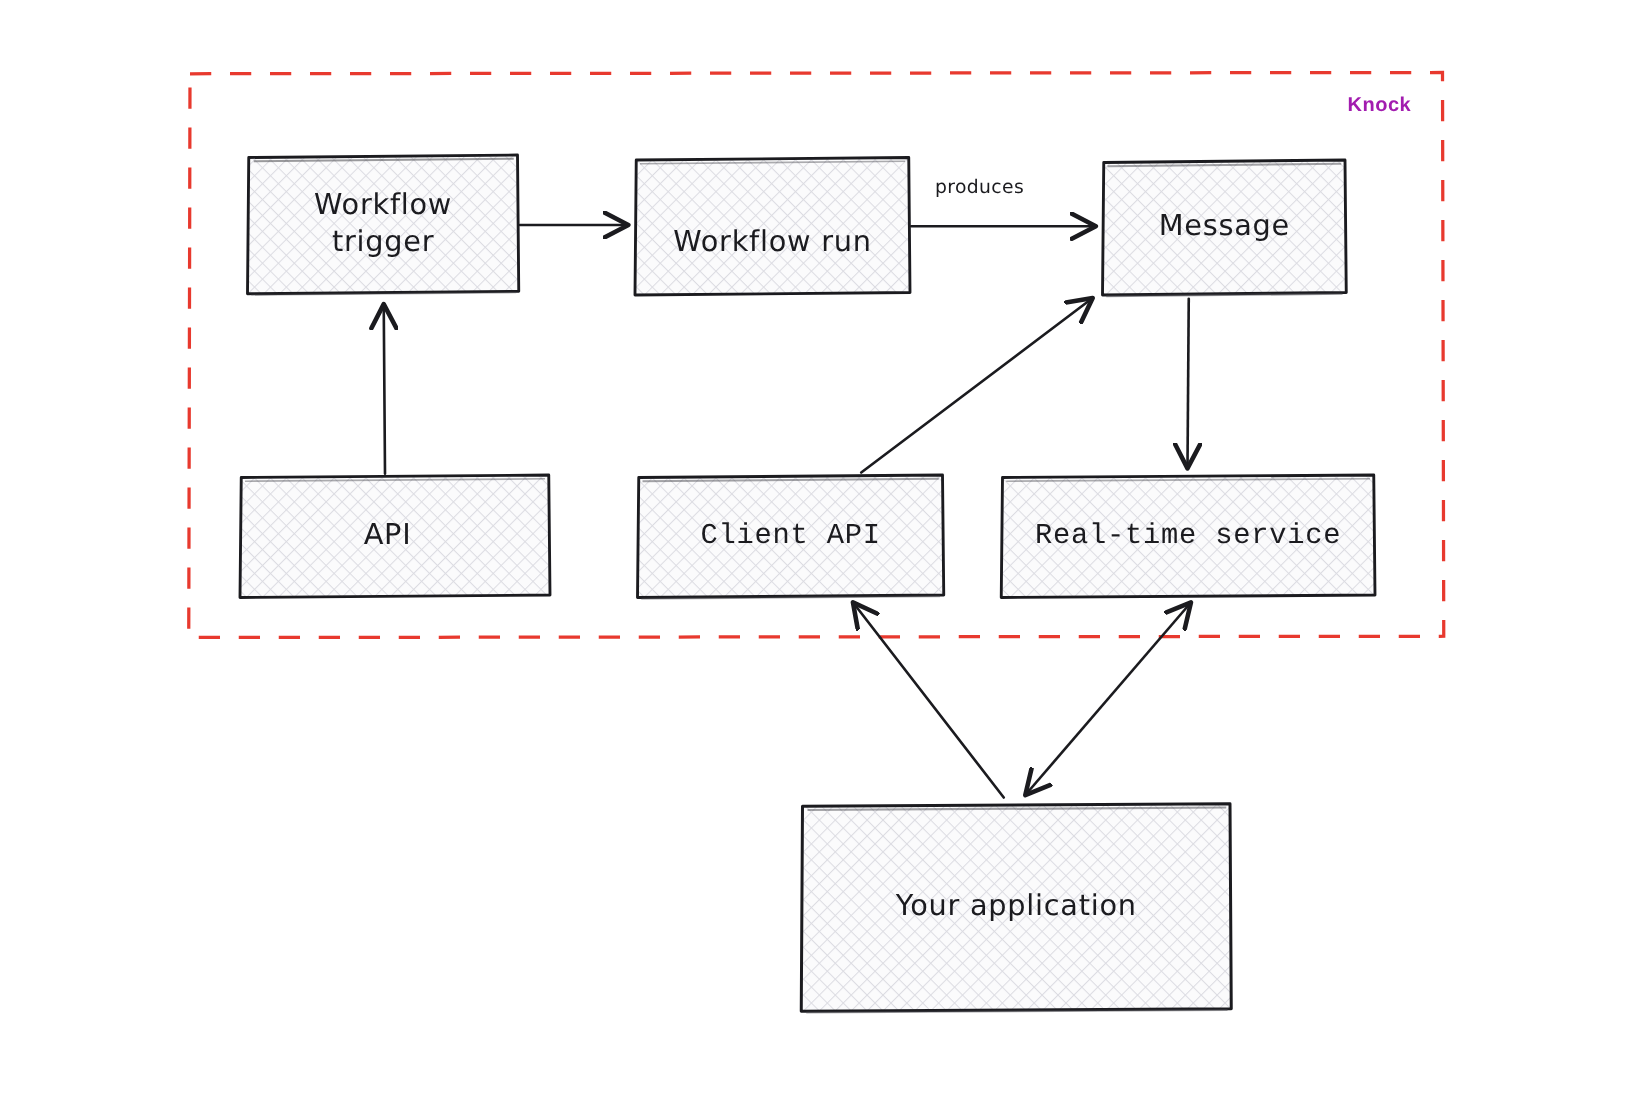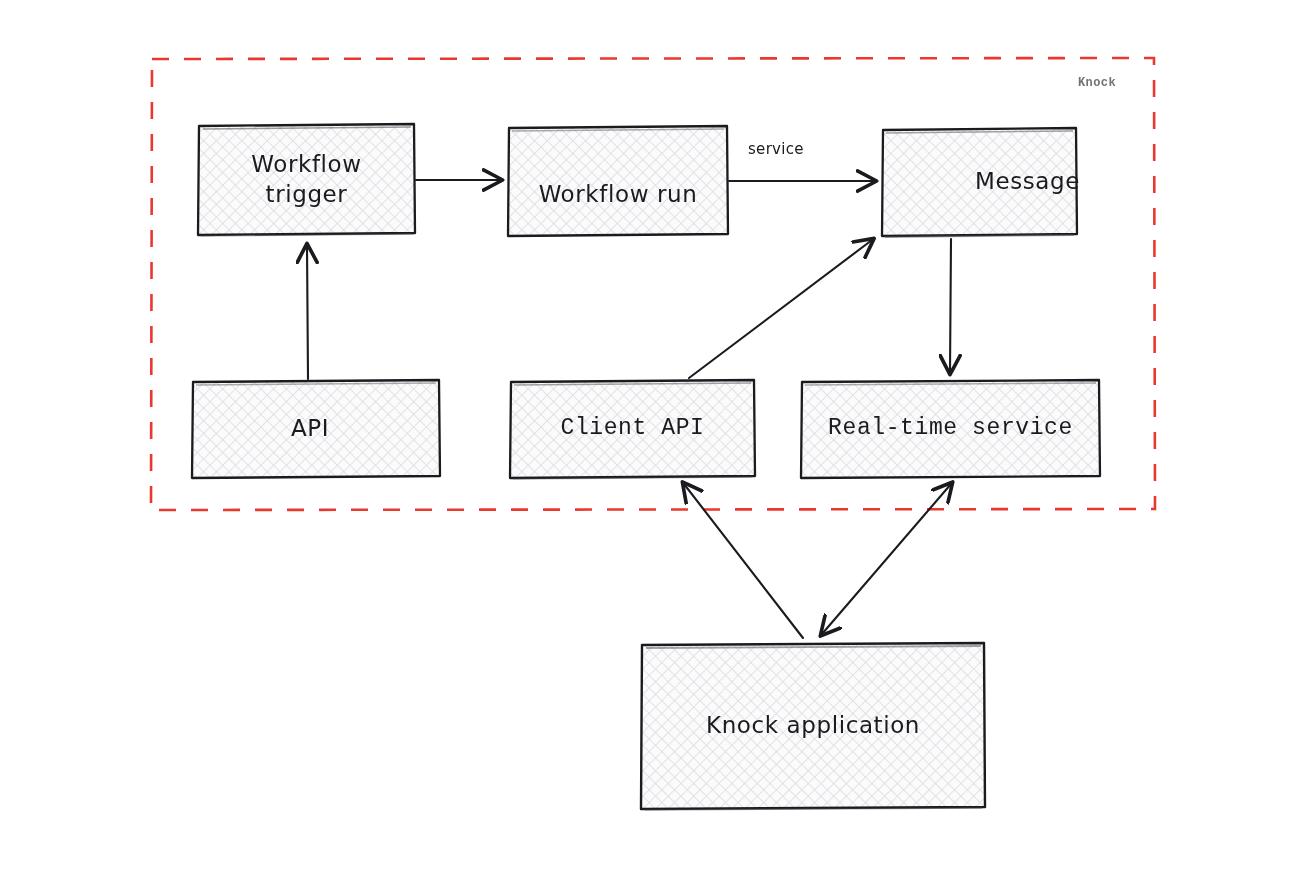--- a/index.html
+++ b/index.html
@@ -40,23 +40,23 @@
   }
   .edge-label {
     position: absolute;
     color: #1b1b1f;
     font-family: "DejaVu Sans", sans-serif;
     font-size: 15px;
     letter-spacing: 0.3px;
   }
   .boundary-label {
     position: absolute;
-    color: #737373;
-    font-family: Liberation Mono, monospace;
-    font-size: 12px;
+    color: #a21caf;
+    font-family: Liberation Sans, sans-serif;
+    font-size: 16px;
     font-weight: 600;
     letter-spacing: 0.4px;
   }
 </style>
 </head>
 <body>
 
 <svg id="diagram-canvas" viewBox="0 0 1302 884" xmlns="http://www.w3.org/2000/svg">
   <defs>
     <pattern id="hatch" width="9" height="9" patternUnits="userSpaceOnUse" patternTransform="rotate(45)">
@@ -150,25 +150,25 @@
   <g>
     <path d="M 822 634 L 951 484" fill="none" stroke="#1b1b1f" stroke-width="2.1" stroke-linecap="round" marker-end="url(#ah)" marker-start="url(#ah-start)"></path>
   </g>
 </svg>
 
 <div class="node-label" style="left:198px; top:124px; width:217px; height:111px;">Workflow
 trigger</div>
 
 <div class="node-label" style="left:508px; top:126px; width:220px; height:138px;">Workflow run</div>
 
-<div class="node-label" style="left:882px; top:128px; width:195px; height:108px;padding-left:48px;">Message</div>
+<div class="node-label" style="left:882px; top:128px; width:195px; height:108px;">Message</div>
 
 <div class="node-label" style="left:192px; top:380px; width:236px; height:98px;">API</div>
 
 <div class="node-label" style="left:510px; top:380px; width:245px; height:98px;font-family:Liberation Mono, monospace;">Client API</div>
 
 <div class="node-label" style="left:801px; top:380px; width:299px; height:98px;font-family:Liberation Mono, monospace;">Real-time service</div>
 
-<div class="node-label" style="left:641px; top:643px; width:344px; height:166px;">Knock application</div>
+<div class="node-label" style="left:641px; top:643px; width:344px; height:166px;">Your application</div>
 
-<div class="edge-label" style="left:748px; top:140px;">service</div>
+<div class="edge-label" style="left:748px; top:140px;">produces</div>
 
 <div class="boundary-label" style="left:1078px; top:76px;">Knock</div>
 
 </body></html>

